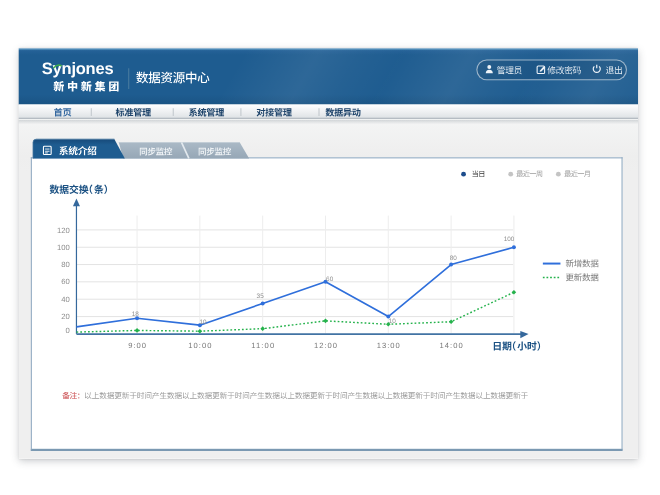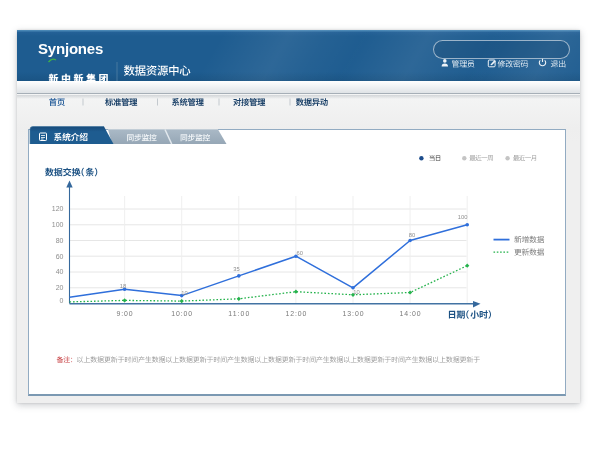--- a/index.html
+++ b/index.html
@@ -1,17 +1,17 @@
 <!DOCTYPE html>
 <html><head><meta charset="utf-8"><style>
 * { margin:0; padding:0; box-sizing:border-box; }
 html,body { width:600px; height:450px; background:#fff; font-family:"Liberation Sans",sans-serif; overflow:hidden; }
 #page { position:relative; width:600px; height:450px; }
 .abs { position:absolute; }
-#win { left:17px; top:30px; width:563px; height:373px; background:linear-gradient(180deg,#f4f5f5 64px,#eeeeee 98px,#efefef 112px,#efefef 100%); box-shadow:0 2px 7px rgba(60,70,80,.28), 0 0 2px rgba(0,0,0,.12); }
+#win { left:17px; top:44px; width:563px; height:373px; background:linear-gradient(180deg,#f4f5f5 64px,#eeeeee 98px,#efefef 112px,#efefef 100%); box-shadow:0 2px 7px rgba(60,70,80,.28), 0 0 2px rgba(0,0,0,.12); }
 #hdr { left:0; top:0; width:563px; height:51px; background:linear-gradient(180deg,#4987b5 0,#4987b5 1px,#246197 2px,#1e5c90 6px,#1e5c90 82%,#1a5484 100%); overflow:hidden; }
 #hdr .streak { position:absolute; top:-20px; width:150px; height:100px; background:linear-gradient(90deg,rgba(255,255,255,0) 0,rgba(255,255,255,.07) 45%,rgba(255,255,255,.03) 70%,rgba(255,255,255,0) 100%); transform:skewX(-30deg); }
 #logo { left:21px; top:11.2px; font-size:15px; line-height:15px; font-weight:bold; color:#fff; letter-spacing:-0.2px; }
 #nav { left:0; top:51px; width:563px; height:13px; background:linear-gradient(180deg,#ffffff,#eef0f2 55%,#dfe3e6); border-bottom:1px solid #a6afb7; }
 #navshadow { left:0; top:65px; width:563px; height:4px; background:linear-gradient(180deg,rgba(120,130,140,.28),rgba(120,130,140,0)); }
 #panel { left:11px; top:99px; width:538px; height:267px; background:#fff; border:1px solid #92abc2; border-bottom:2px solid #7b99b2; }
 #pill { left:416px; top:10px; width:137px; height:18.5px; border:1px solid rgba(255,255,255,.55); border-radius:10px; background:rgba(0,20,40,.10); }
 svg.overlay { position:absolute; left:0; top:0; width:600px; height:450px; }
 </style></head><body>
 <div id="page">

